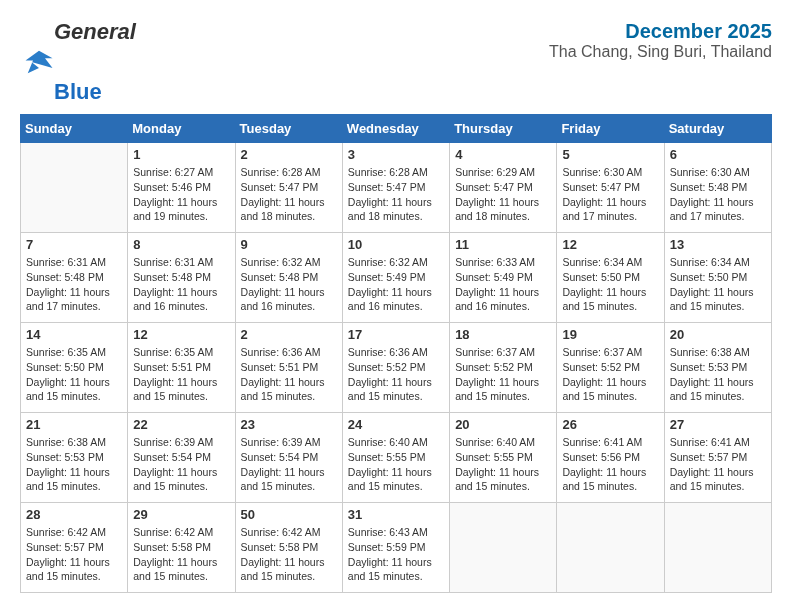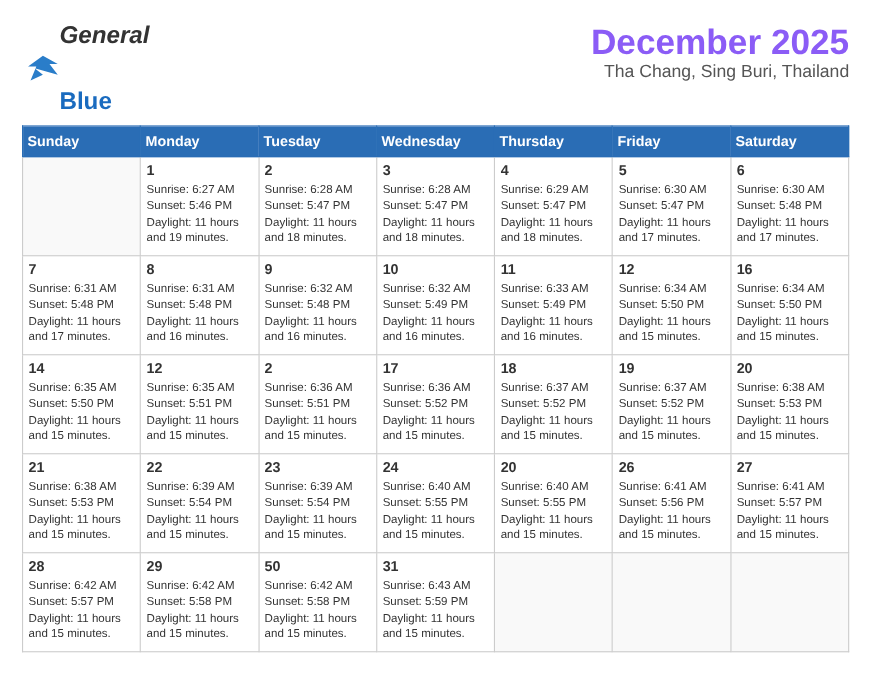--- a/index.html
+++ b/index.html
@@ -30,23 +30,23 @@
     .logo-text .blue { display: block; color: #1a6bbf; margin-top: 36px; }
     .logo-bird {
       width: 30px;
       height: 30px;
       margin-left: 4px;
     }
     .title-block {
       text-align: right;
     }
     .month-year {
-      font-size: 32px;
-      font-weight: bold;
-      color: #8b5cf6;
+      font-size: 20px;
+      font-weight: bold;
+      color: #0369a1;
     }
     .location {
       font-size: 16px;
       color: #555;
     }
     .calendar {
       width: 100%;
       border-collapse: collapse;
       font-size: 11px;
       padding-left: 33px;
@@ -164,21 +164,21 @@
         </td>
         <td>
           <div class="day-number">11</div>
           <div class="day-info">Sunrise: 6:33 AM<br>Sunset: 5:49 PM<br>Daylight: 11 hours<br>and 16 minutes.</div>
         </td>
         <td>
           <div class="day-number">12</div>
           <div class="day-info">Sunrise: 6:34 AM<br>Sunset: 5:50 PM<br>Daylight: 11 hours<br>and 15 minutes.</div>
         </td>
         <td>
-          <div class="day-number">16</div>
+          <div class="day-number">13</div>
           <div class="day-info">Sunrise: 6:34 AM<br>Sunset: 5:50 PM<br>Daylight: 11 hours<br>and 15 minutes.</div>
         </td>
       </tr>
       <tr class="week-row">
         <td>
           <div class="day-number">14</div>
           <div class="day-info">Sunrise: 6:35 AM<br>Sunset: 5:50 PM<br>Daylight: 11 hours<br>and 15 minutes.</div>
         </td>
         <td>
           <div class="day-number">12</div>

